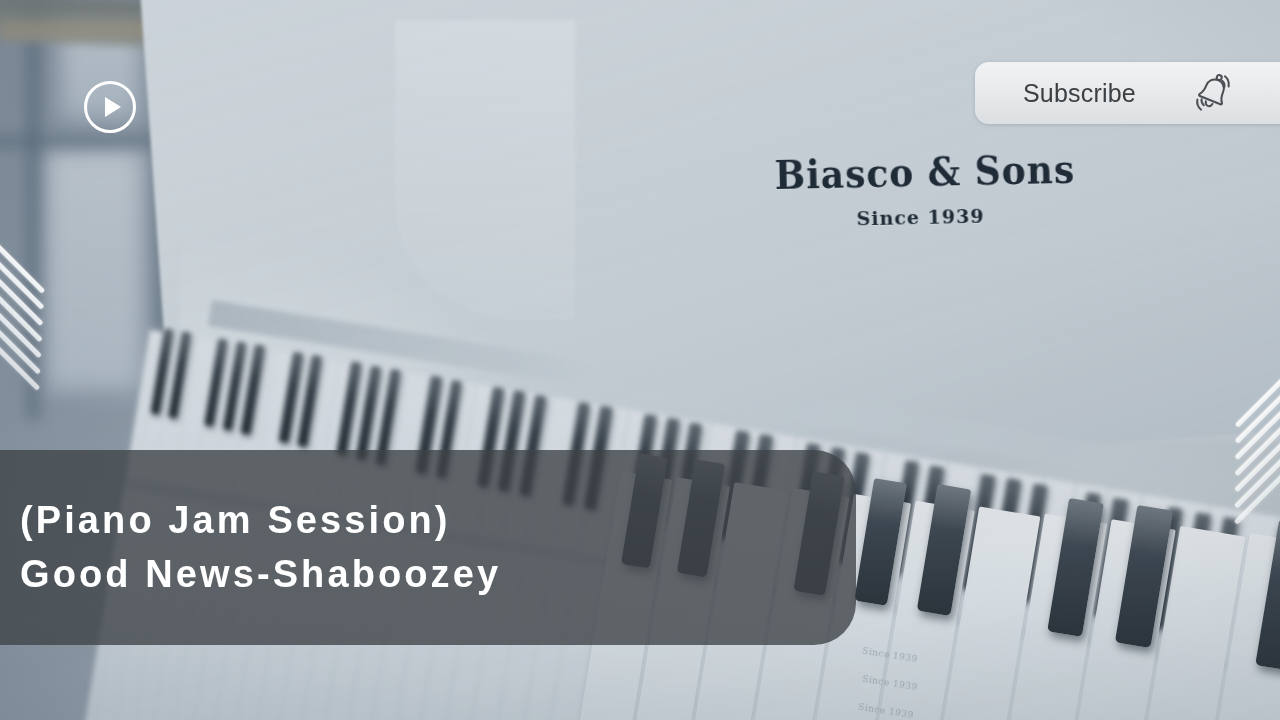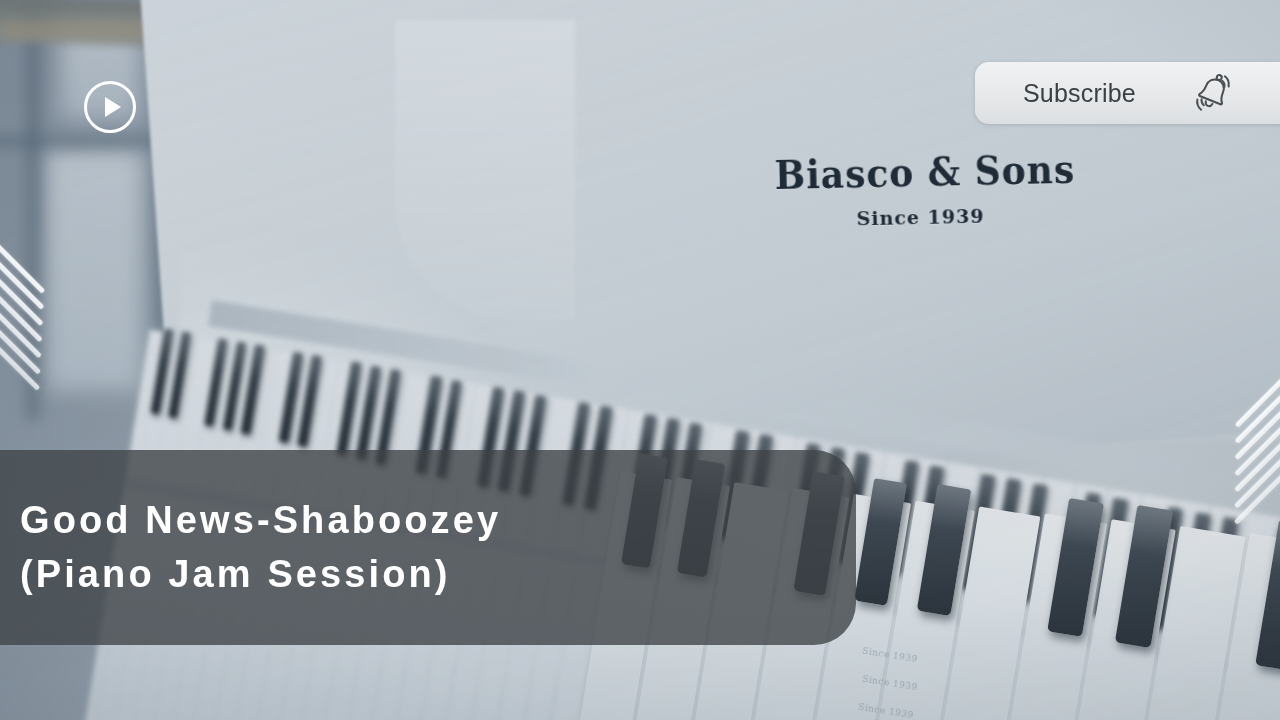--- a/index.html
+++ b/index.html
@@ -511,17 +511,17 @@
       <g fill="none" stroke="#4a4f54" stroke-width="2.1" stroke-linecap="round">
         <path d="M36.4 6.6c3.3 2.6 4.6 6.6 3.9 10.6"></path>
         <path d="M33.6 11.2c1.9 1.6 2.7 3.9 2.3 6.3"></path>
         <path d="M11.6 41.4C8.3 38.8 7 34.8 7.7 30.8"></path>
         <path d="M14.4 36.8c-1.9-1.6-2.7-3.9-2.3-6.3"></path>
       </g>
     </svg>
   </div>
 
   <div id="title-panel">
+    <div class="title-line">(Piano Jam Session)</div>
     <div class="title-line">Good News-Shaboozey</div>
-    <div class="title-line">(Piano Jam Session)</div>
   </div>
 
 </div>
 
 </body></html>

